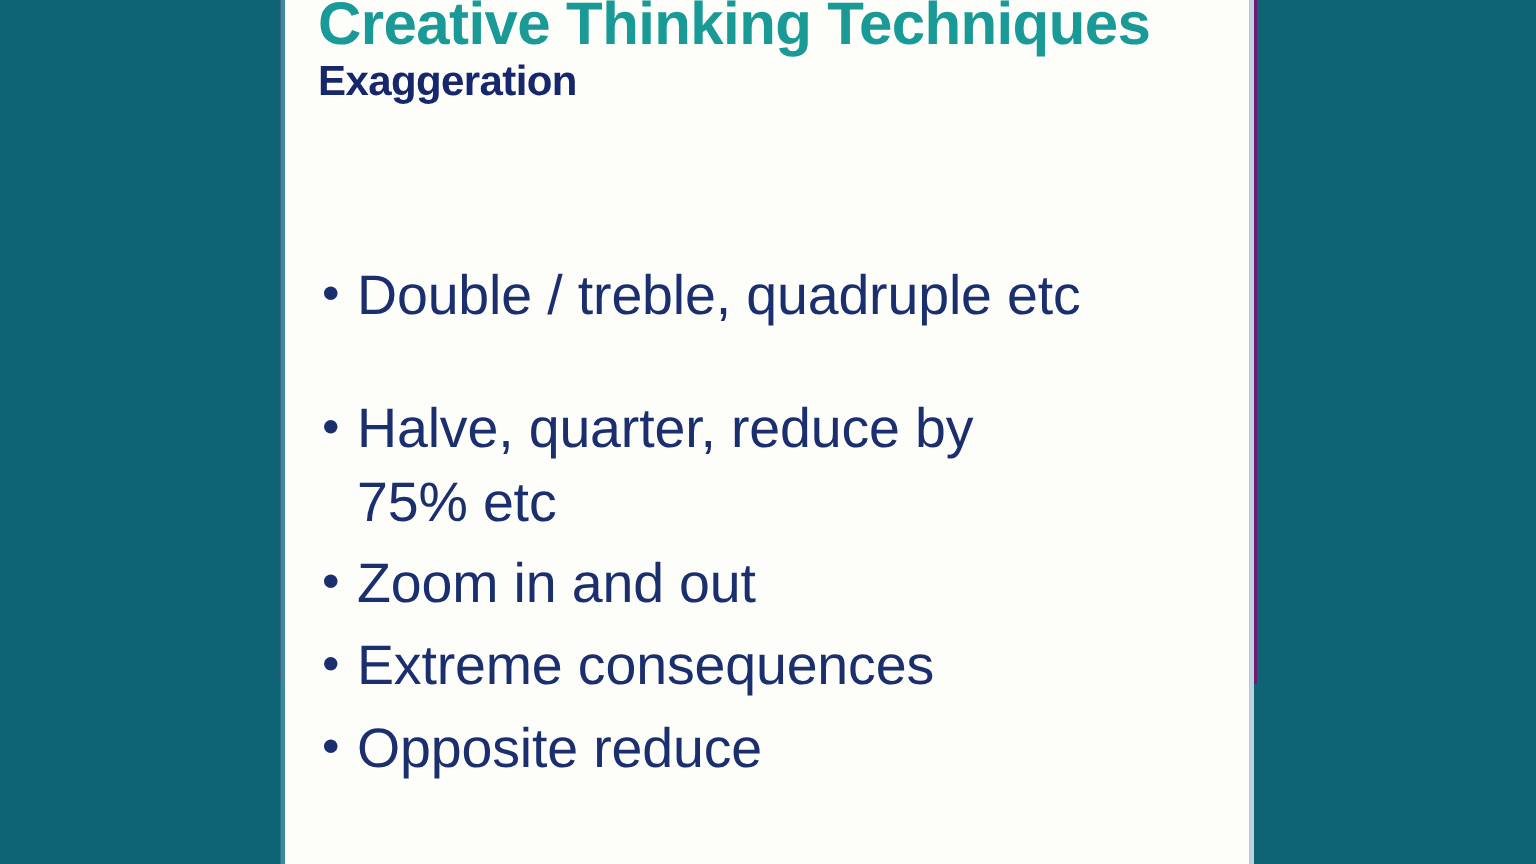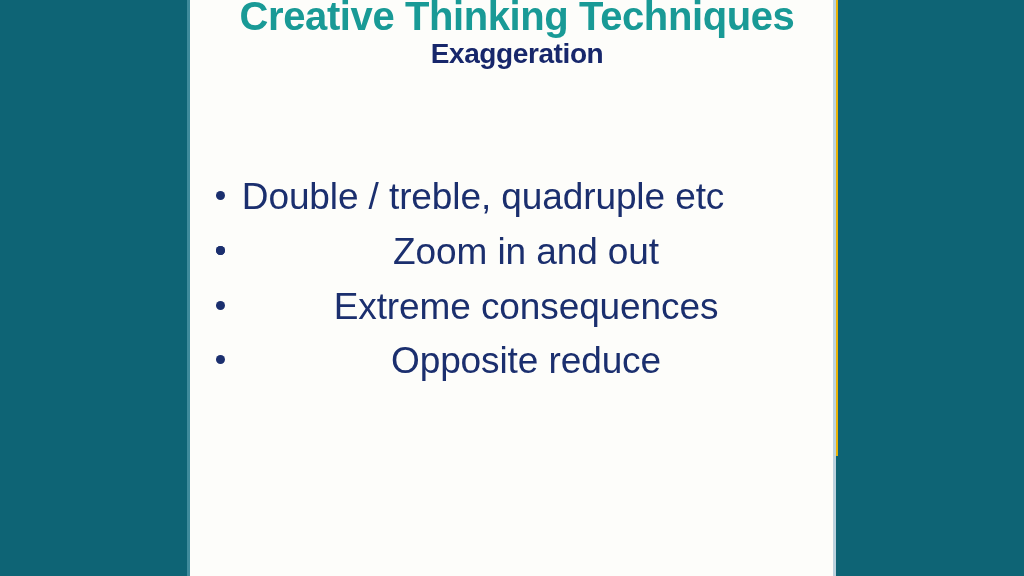--- a/index.html
+++ b/index.html
@@ -11,22 +11,21 @@
     width: 1024px;
     height: 576px;
     overflow: hidden;
     font-family: "Liberation Sans", sans-serif;
   }
 
   #slide-root {
     position: relative;
     width: 1024px;
     height: 456px;
-    background: #eab308;
-    text-align: center;
+    background: #701a75;
   }
 
   
   .side-bar {
     position: absolute;
     top: 0;
     height: 576px;
     background: #0e6475;
   }
   .side-bar.left  { left: 0;  width: 187px; }
@@ -129,20 +128,21 @@
       <div id="title-sub" class="title-line">Exaggeration</div>
     </div>
 
     <ul id="bullet-list">
       <li class="bullet-item wrap">
         <span class="bullet-dot"></span>
         <span class="bullet-text">Double / treble, quadruple etc</span>
       </li>
       <li class="bullet-item wrap">
         <span class="bullet-dot"></span>
+        <span class="bullet-text">Halve, quarter, reduce by 75% etc</span>
       </li>
       <li class="bullet-item">
         <span class="bullet-dot"></span>
         <span class="bullet-text">Zoom in and out</span>
       </li>
       <li class="bullet-item">
         <span class="bullet-dot"></span>
         <span class="bullet-text">Extreme consequences</span>
       </li>
       <li class="bullet-item">

